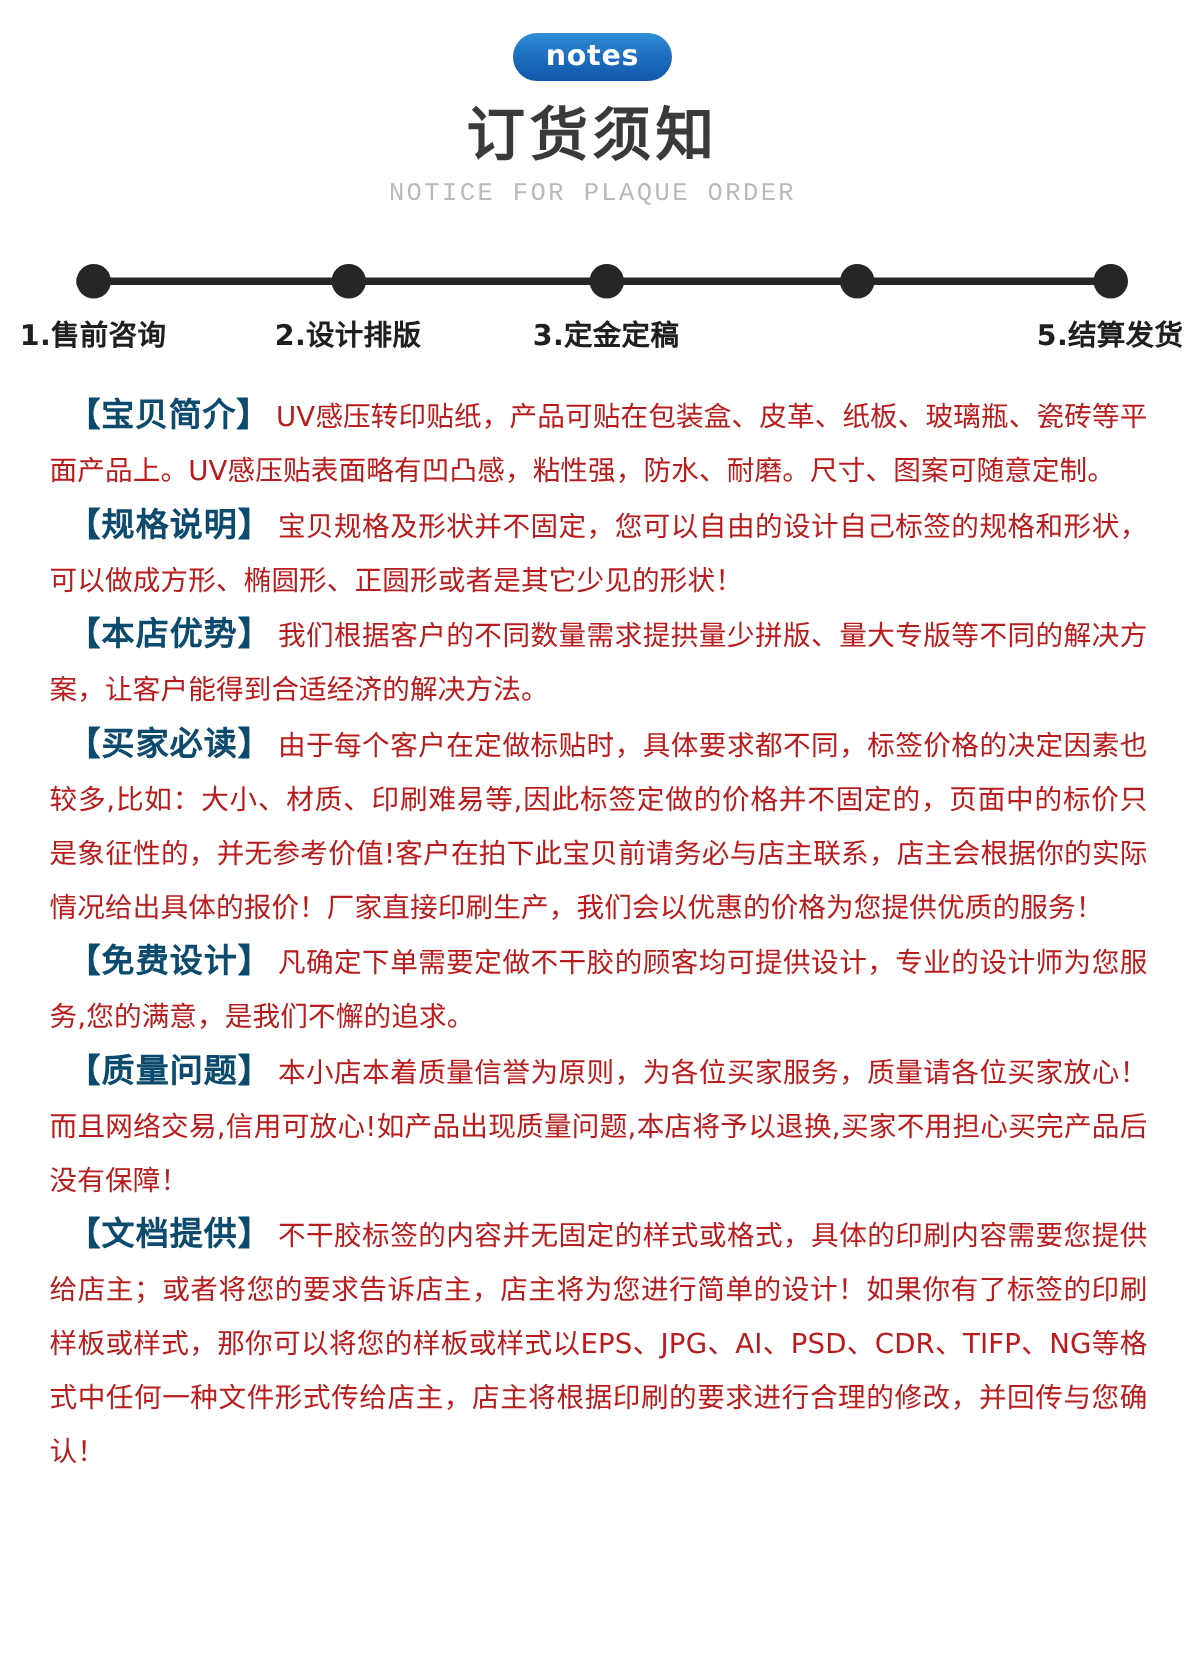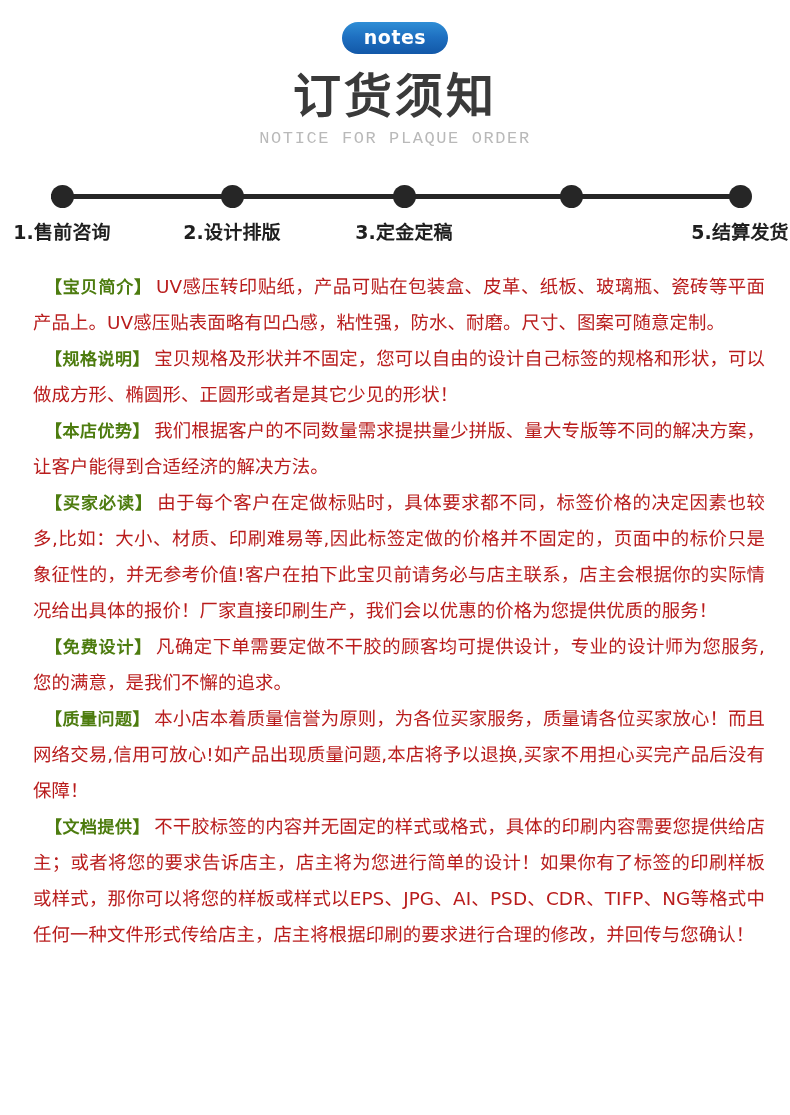--- a/index.html
+++ b/index.html
@@ -37,21 +37,21 @@
     font-size: 19px;
     font-weight: 700;
     letter-spacing: 0.5px;
     line-height: 1.1;
     box-sizing: border-box;
   }
   .main-title {
     margin-top: 17px;
     color: #3a3a3a;
     font-family: "DejaVu Sans", "Liberation Sans", sans-serif;
-    font-size: 48px;
+    font-size: 39px;
     font-weight: bold;
     letter-spacing: 3px;
     line-height: 1.05;
   }
   .sub-title {
     margin-top: 9px;
     color: #b9b9b9;
     font-family: Liberation Mono, monospace;
     font-size: 17px;
     font-weight: 400;
@@ -118,23 +118,23 @@
     margin: 0 0 0 0;
     color: #1a1a1a;
     font-family: "DejaVu Sans", "Liberation Sans", sans-serif;
     font-size: 18.4px;
     line-height: 36px;
     text-align: justify;
     text-justify: inter-ideograph;
     letter-spacing: 0.1px;
   }
   .section-heading {
-    color: #4d7c0f;
+    color: #0c4a6e;
     font-weight: bold;
-    font-size: 17px;
+    font-size: 22px;
     letter-spacing: 0.5px;
     padding-left: 12px;
     padding-right: 4px;
   }
   .section-body {
     color: #b91c1c;
   }
 </style>
 </head>
 <body>

